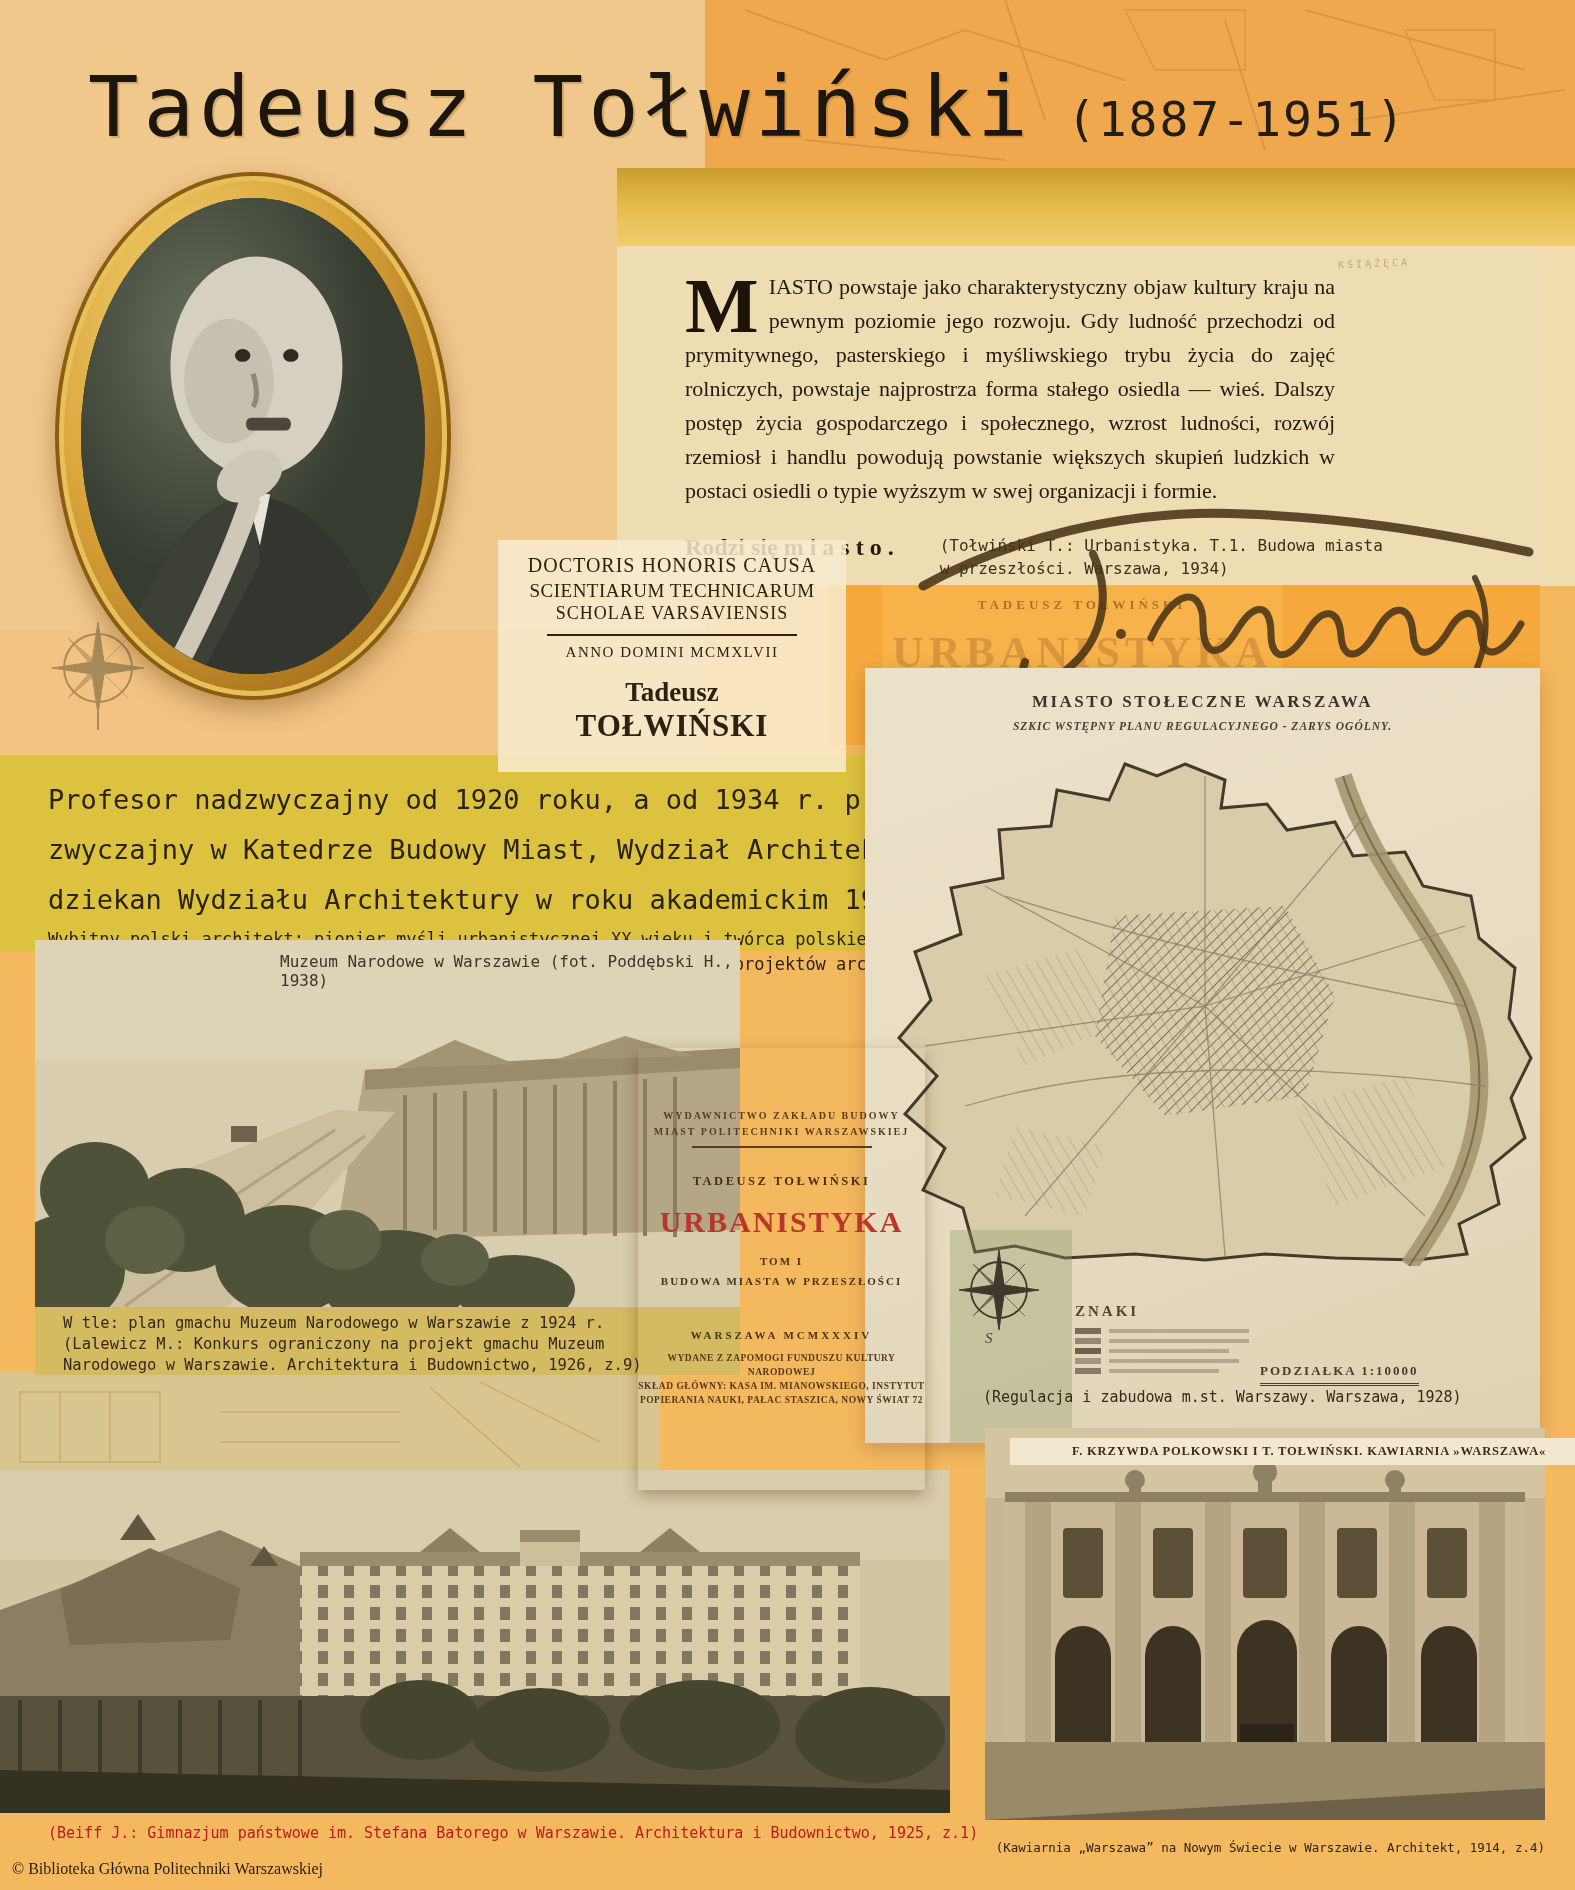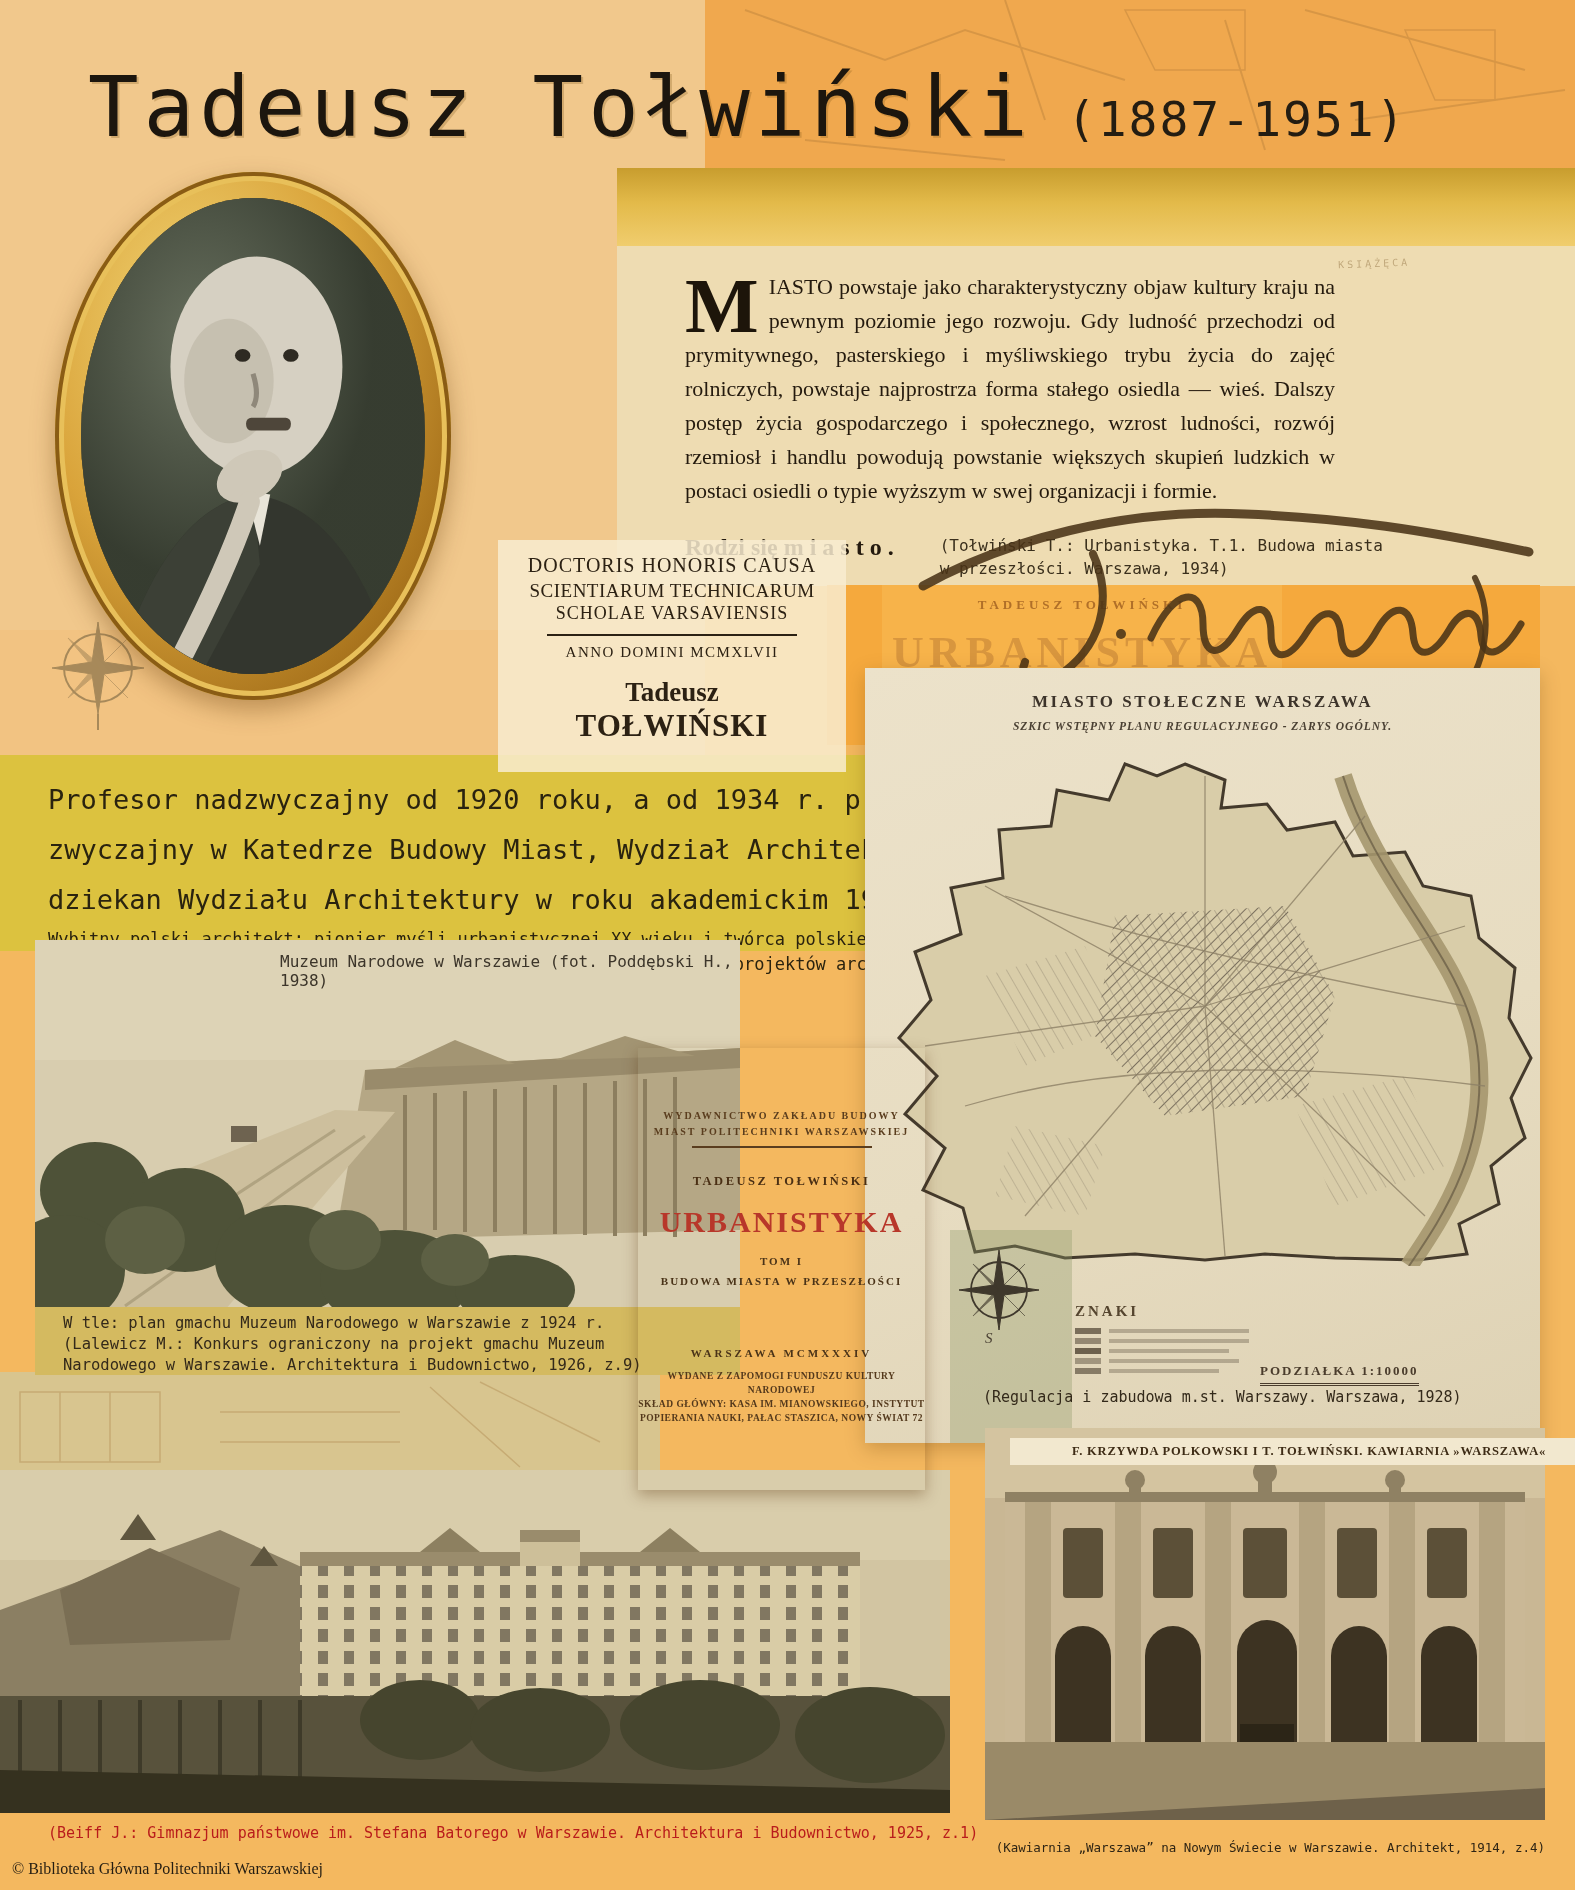--- a/index.html
+++ b/index.html
@@ -107,21 +107,21 @@
   
   .book{left:638px;top:1048px;width:287px;height:442px;z-index:6;text-align:center;
     background:radial-gradient(ellipse at 45% 35%, #eed condition 0%, #ecd79c 0%, #e3cc90 55%, #caa35e 100%);
     box-shadow:0 5px 14px rgba(80,40,0,.35);color:#4a3318;}
   .bk-publisher{margin-top:60px;font-size:10px;font-weight:bold;letter-spacing:2px;line-height:16px;color:#5a3d1e;}
   .bk-rule{width:180px;height:1.5px;background:#5a3d1e;margin:6px auto 0;}
   .bk-author{margin-top:26px;font-size:12.5px;font-weight:bold;letter-spacing:2.5px;color:#4a2f14;}
   .bk-title{margin-top:16px;font-size:30px;font-weight:bold;letter-spacing:2px;color:#b8372a;}
   .bk-tom{margin-top:16px;font-size:11px;font-weight:bold;letter-spacing:2px;}
   .bk-sub{margin-top:8px;font-size:11px;font-weight:bold;letter-spacing:2px;}
-  .bk-year{margin-top:60px;font-size:11px;font-weight:bold;letter-spacing:3px;}
+  .bk-year{margin-top:42px;font-size:11px;font-weight:bold;letter-spacing:3px;}
   .bk-imprint{margin-top:10px;font-size:9.5px;font-weight:bold;letter-spacing:.5px;line-height:14px;color:#54391c;}
 
   
   .gym{left:0;top:1470px;width:950px;height:343px;z-index:5;overflow:hidden;background:#cfc0a0;}
   .gym-caption{left:48px;top:1824px;z-index:5;font-family:"DejaVu Sans Mono",monospace;font-size:15px;color:#b91c1c;}
 
   
   .cafe{left:985px;top:1428px;width:560px;height:392px;z-index:5;overflow:hidden;background:#c9b794;}
   .cafe-header{left:1010px;top:1438px;width:598px;height:27px;background:#f2e8cf;z-index:6;
     font-size:12.5px;font-weight:bold;letter-spacing:.8px;color:#3e2c16;text-align:center;line-height:27px;}

